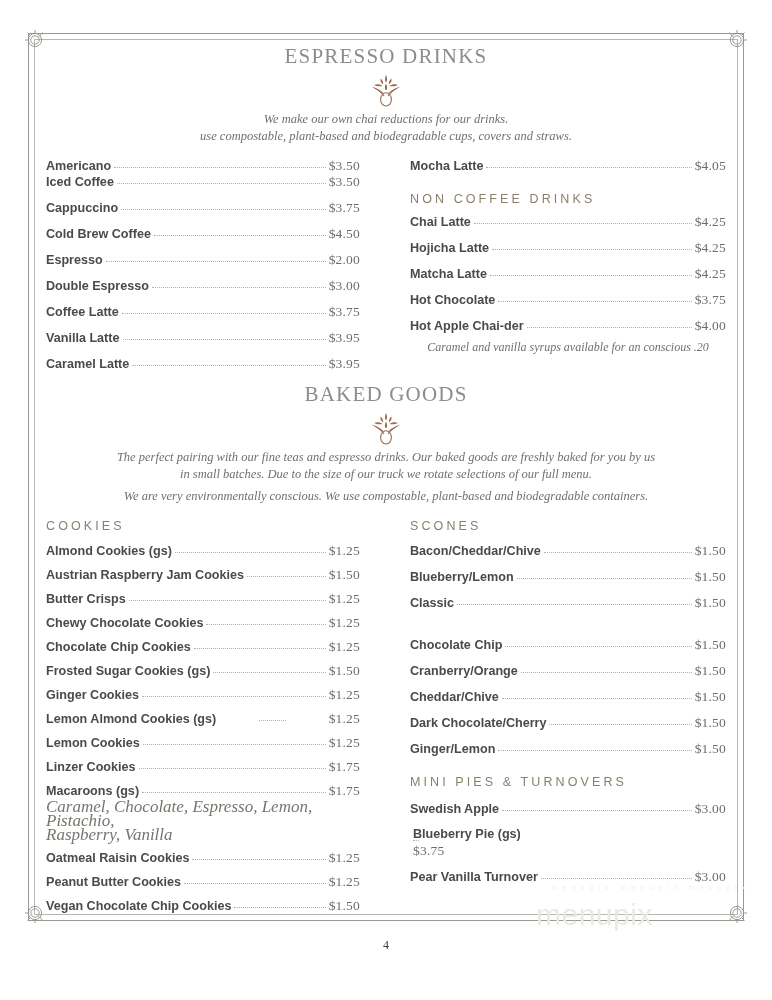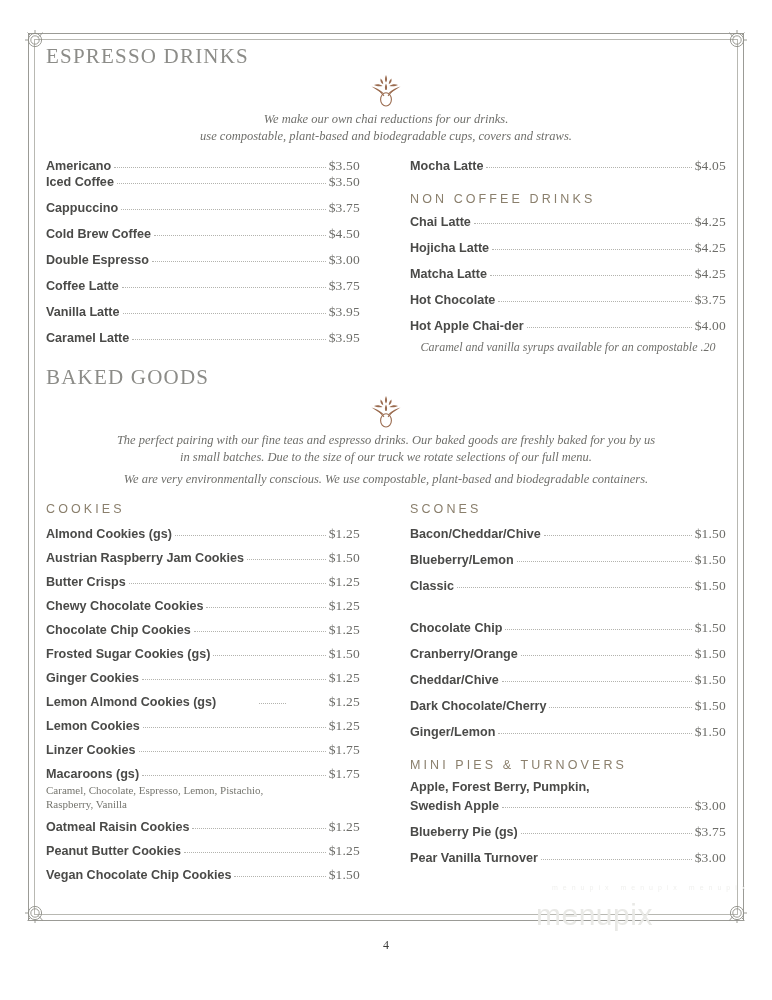--- a/index.html
+++ b/index.html
@@ -57,21 +57,21 @@
   
   #content {
     position: absolute;
     left: 46px;
     top: 44px;
     width: 680px;
     height: 866px;
   }
 
   .section-title {
-    text-align: left;
+    text-align: center;
     font-family: "Liberation Serif", serif;
     font-size: 21px;
     letter-spacing: 1.2px;
     color: #8c8c88;
     font-weight: 400;
   }
 
   .flourish {
     display: block;
     margin: 4px auto 0 auto;
@@ -149,21 +149,22 @@
   .note {
     font-family: "Liberation Serif", serif;
     font-style: italic;
     font-size: 12px;
     line-height: 15px;
     color: #6f6f6b;
     text-align: center;
   }
   .sub-note {
     font-family: "Liberation Serif", serif;
-    font-size: 11px;
+    font-style: italic;
+    font-size: 17px;
     line-height: 14px;
     color: #76766f;
     text-align: left;
   }
   .multiline-name {
     font-family: "Liberation Sans", sans-serif;
     font-size: 12.6px;
     font-weight: bold;
     color: #4a4a48;
   }
@@ -303,20 +304,25 @@
           <span class="name">Cappuccino</span>
           <span class="leader"></span>
           <span class="price">$3.75</span>
         </div>
         <div class="row" style="margin-bottom:10px;">
           <span class="name">Cold Brew Coffee</span>
           <span class="leader"></span>
           <span class="price">$4.50</span>
         </div>
         <div class="row" style="margin-bottom:10px;">
+          <span class="name">Espresso</span>
+          <span class="leader"></span>
+          <span class="price">$2.00</span>
+        </div>
+        <div class="row" style="margin-bottom:10px;">
           <span class="name">Double Espresso</span>
           <span class="leader"></span>
           <span class="price">$3.00</span>
         </div>
         <div class="row" style="margin-bottom:10px;">
           <span class="name">Coffee Latte</span>
           <span class="leader"></span>
           <span class="price">$3.75</span>
         </div>
         <div class="row" style="margin-bottom:10px;">
@@ -367,21 +373,21 @@
         <div class="row">
           <span class="name">Hot Apple Chai-der</span>
           <span class="leader"></span>
           <span class="price">$4.00</span>
         </div>
 
         <div class="sp-6"></div>
 
         <div class="note">
           <span class="line">Caramel and vanilla syrups available</span>
-          <span class="line">for an compostable .20</span>
+          <span class="line">for an conscious .20</span>
         </div>
       </div>
     </div>
 
     <div class="sp-10"></div>
 
     <div class="section-title">BAKED GOODS</div>
 
     <div class="flourish">
       <svg viewBox="0 0 40 34">
@@ -544,30 +550,29 @@
           <span class="leader"></span>
           <span class="price">$1.50</span>
         </div>
 
         <div class="sp-18"></div>
 
         <div class="sub-head">MINI PIES &amp; TURNOVERS</div>
 
         <div class="sp-8"></div>
 
-        <div class="multiline-name">Apple, Forest Berry, Pumpkin,</div>
 
         <div class="sp-4"></div>
 
         <div class="row" style="margin-bottom:10px;">
           <span class="name">Swedish Apple</span>
           <span class="leader"></span>
           <span class="price">$3.00</span>
         </div>
-        <div class="row" style="margin-bottom:10px;">
+        <div class="row" style="margin-bottom:10px;flex-direction:column;">
           <span class="name">Blueberry Pie (gs)</span>
           <span class="leader"></span>
           <span class="price">$3.75</span>
         </div>
         <div class="row">
           <span class="name">Pear Vanilla Turnover</span>
           <span class="leader"></span>
           <span class="price">$3.00</span>
         </div>
       </div>

